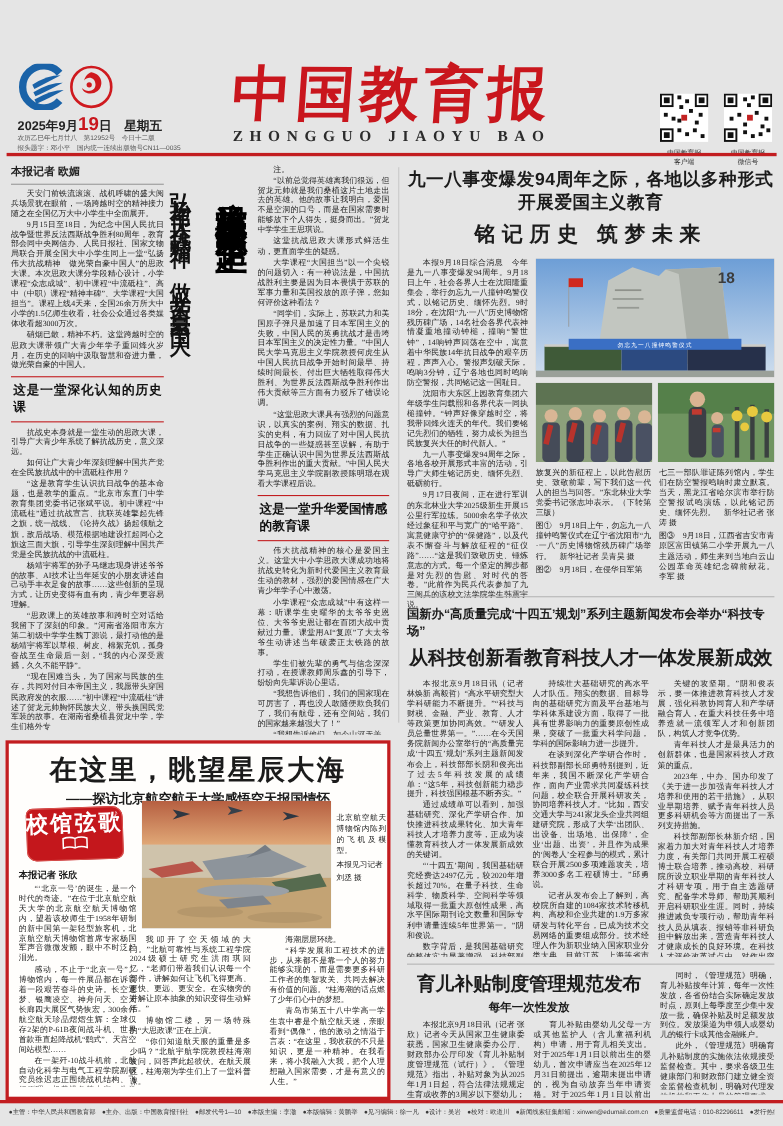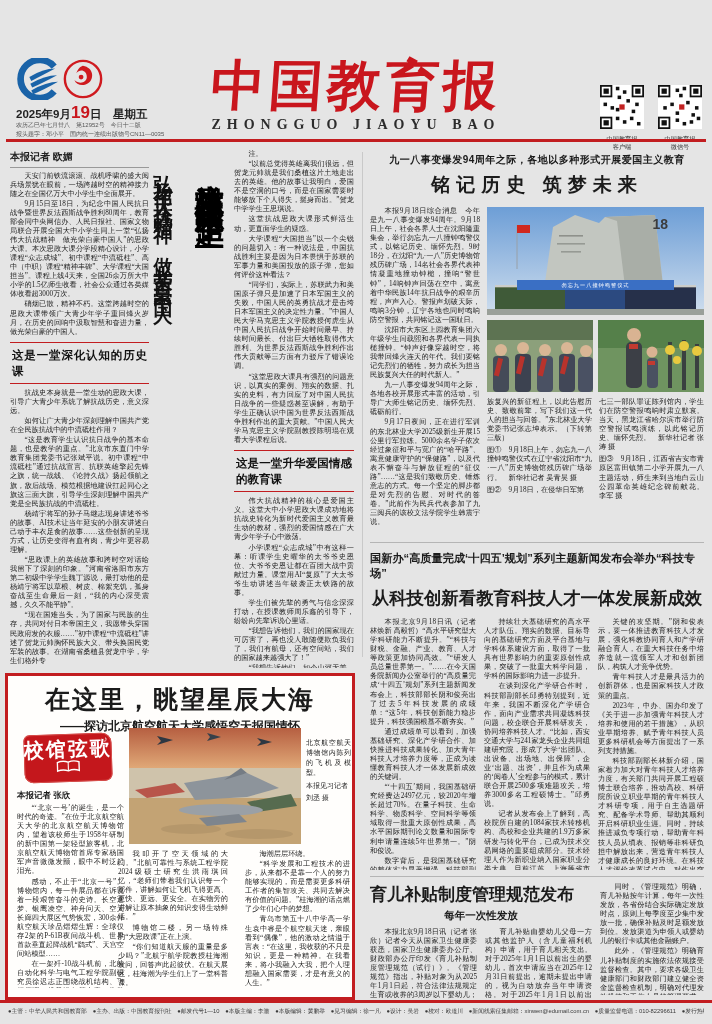--- a/index.html
+++ b/index.html
@@ -28,35 +28,35 @@
   .subhead-box{border-top:1.5px solid #c21d20;border-bottom:1.5px solid #c21d20;
                margin:5px 0;padding:4px 2px;font-weight:bold;font-size:11.5px;line-height:1.4;
                font-family:"Liberation Sans",sans-serif;color:#111;}
   .vert{writing-mode:vertical-rl;text-orientation:upright;}
   .sa-kicker{font-size:19px;font-weight:600;letter-spacing:7px;color:#111;}
   .sa-head{font-size:29px;font-weight:900;letter-spacing:2.5px;color:#000;
            font-family:"Liberation Sans",sans-serif;}
   .vrule{background:#c9c9c9;width:1px;}
   .hrule{background:#b5b5b5;height:1px;}
   
-  .sb-kicker{text-align:center;font-size:10px;font-weight:bold;font-family:"Liberation Sans",sans-serif;letter-spacing:0.5px;}
+  .sb-kicker{text-align:center;font-size:16px;font-weight:bold;font-family:"Liberation Sans",sans-serif;letter-spacing:0.5px;}
   .sb-head{text-align:center;font-size:19px;font-weight:900;letter-spacing:6px;margin:5px 0 9px;
            font-family:"Liberation Sans",sans-serif;white-space:nowrap;}
   .photo{position:relative;overflow:hidden;background:#ccc;}
   .photo svg{display:block;width:100%;height:100%;}
   .banner{position:absolute;left:14%;right:14%;bottom:25px;background:#3a6fc4;color:#fff;
           font-size:5.2px;text-align:center;padding:1.5px 0;letter-spacing:1px;white-space:nowrap;}
   .monu18{position:absolute;top:9px;right:36px;font-size:14px;font-weight:bold;color:#3c3c3c;
           font-family:"Liberation Sans",sans-serif;text-align:right;}
   
   .sc-kicker{text-align:left;font-size:11.2px;font-weight:bold;font-family:"Liberation Sans",sans-serif;}
   .sc-head{text-align:center;font-size:17.4px;font-weight:900;margin:5px 0 8px;white-space:nowrap;
            font-family:"Liberation Sans",sans-serif;}
   .cols3{display:flex;gap:8px;}
-  .sd-head{text-align:left;font-size:17px;font-weight:900;font-family:"Liberation Sans",sans-serif;white-space:nowrap;}
+  .sd-head{text-align:center;font-size:17px;font-weight:900;font-family:"Liberation Sans",sans-serif;white-space:nowrap;}
   .sd-sub{text-align:center;font-size:10.5px;font-weight:bold;margin:3px 0 5px;font-family:"Liberation Sans",sans-serif;}
   
   .redbox{border:3px solid #c21d20;background:#fffefc;box-sizing:border-box;}
   .se-head{text-align:center;font-size:25px;font-weight:900;letter-spacing:2px;
            font-family:"Liberation Sans",sans-serif;}
   .se-sub{text-align:center;font-size:12px;font-weight:bold;font-family:"Liberation Sans",sans-serif;margin-top:4px;}
   .stamp{background:#c4171c;color:#fff;transform:rotate(-2deg);border-radius:6px 10px 7px 9px;
          text-align:center;box-shadow:0 0 0 1px #d8544f inset;}
   .stamp-text{font-size:20px;font-weight:bold;letter-spacing:2px;line-height:1.1;display:block;margin-top:4px;}
   .stamp-note{position:absolute;right:4px;top:2px;font-size:8px;}

